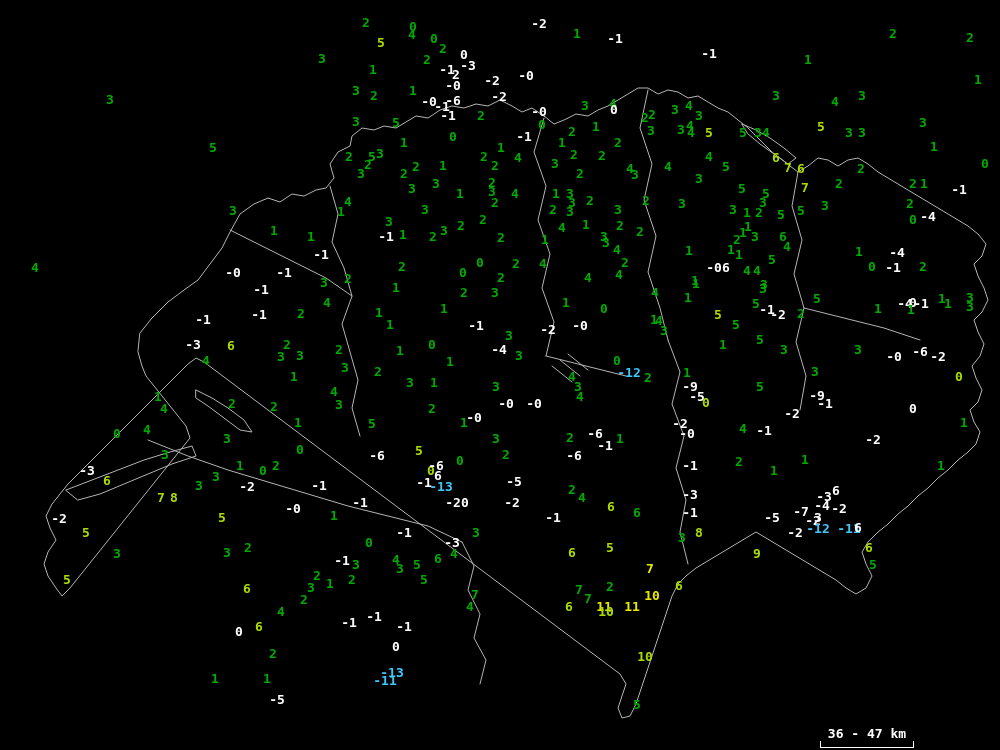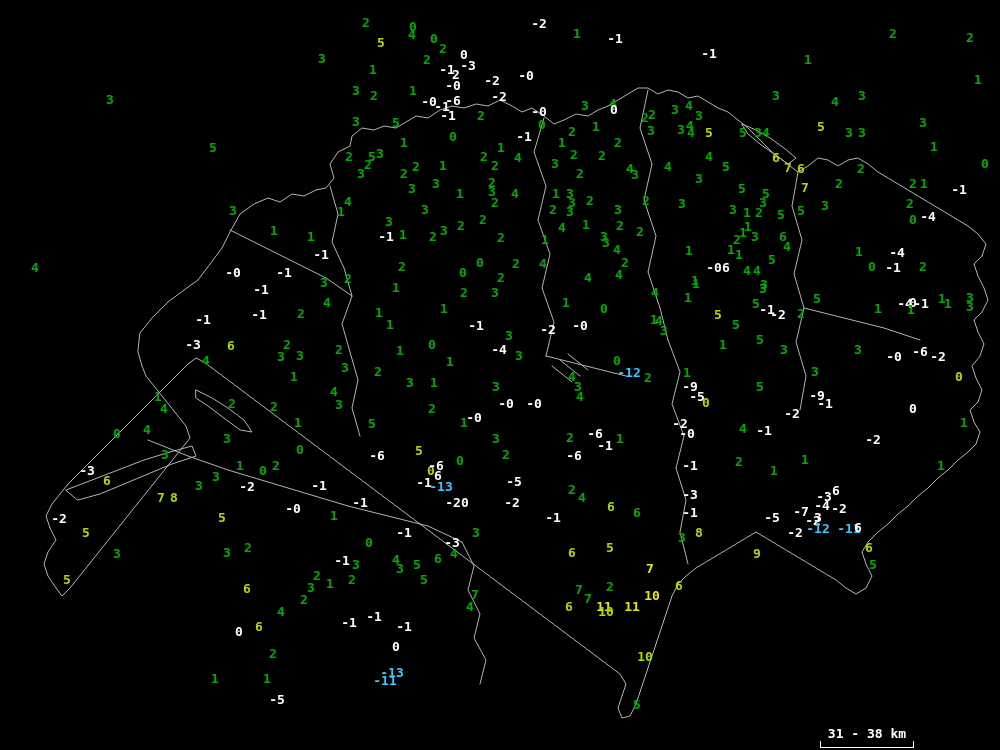--- a/index.html
+++ b/index.html
@@ -453,17 +453,17 @@
         <span class="st" style="left: 849px; top: 529px; color: rgb(60, 200, 255);">-11</span>
         <span class="st" style="left: 858px; top: 528px; color: rgb(255, 255, 255);">6</span>
         <span class="st" style="left: 795px; top: 533px; color: rgb(255, 255, 255);">-2</span>
         <span class="st" style="left: 869px; top: 548px; color: rgb(170, 220, 0);">6</span>
         <span class="st" style="left: 873px; top: 565px; color: rgb(0, 170, 0);">5</span>
       </div>
   </div>
 
 
   <div class="scalebox">
-    <span class="lbl">31 - 38 km</span>
+    <span class="lbl">36 - 47 km</span>
     <div class="bracket"></div>
   </div>
 
 </div>
 
 </body></html>

